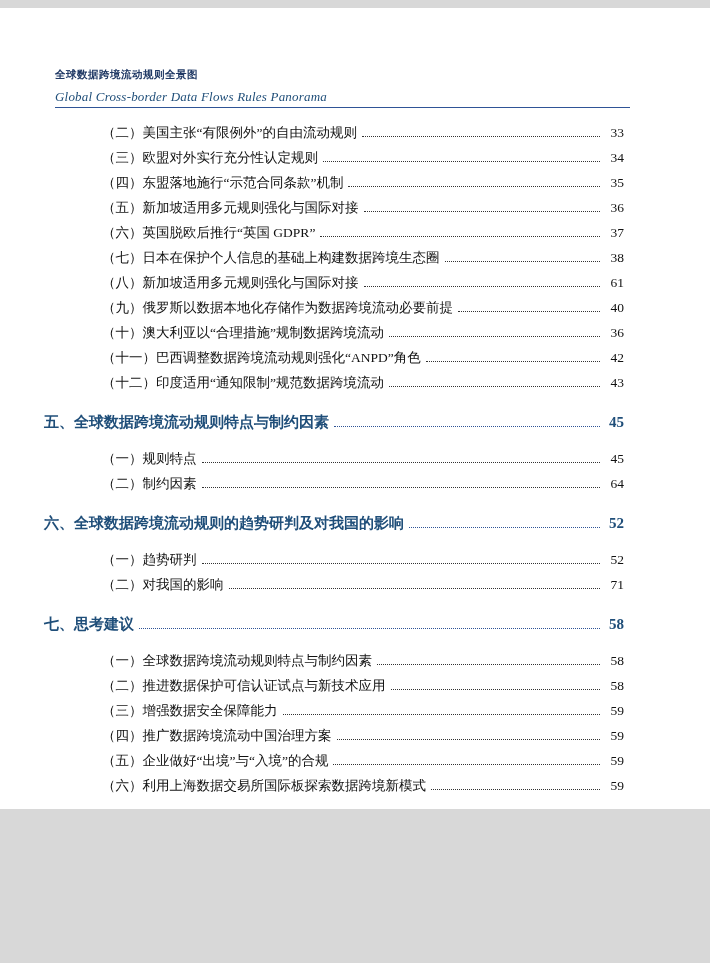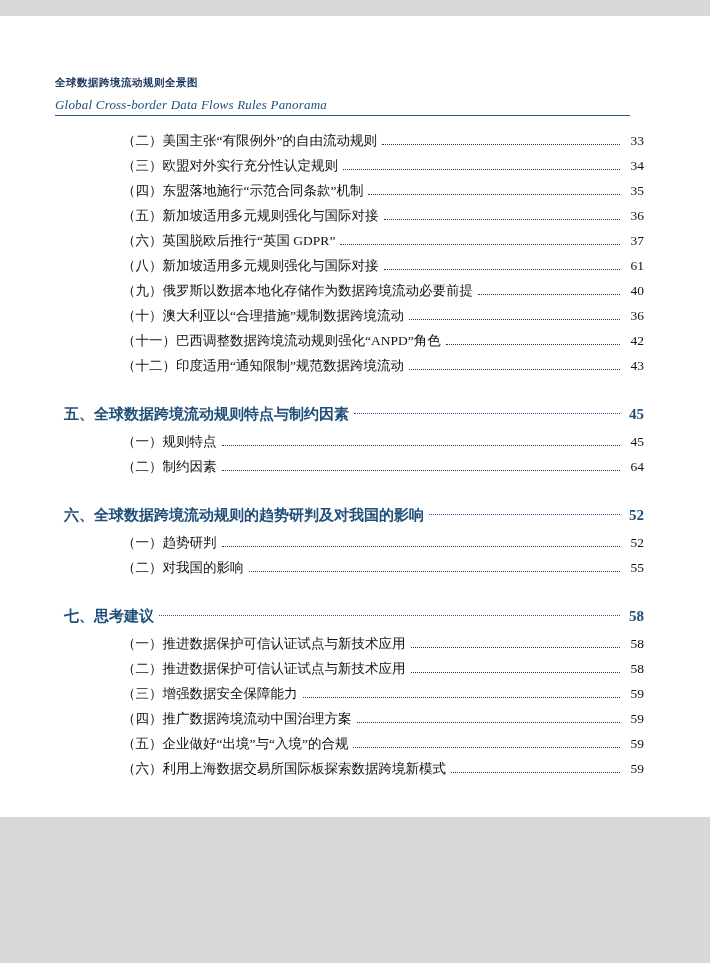--- a/index.html
+++ b/index.html
@@ -8,21 +8,21 @@
     background: #d8d8d8;
   }
   body {
     font-family: "Liberation Serif", serif;
   }
   .page {
     position: relative;
     width: 710px;
     height: 801px;
     background: #ffffff;
-    margin: 16px auto;
+    margin: 8px auto;
     box-sizing: border-box;
     overflow: hidden;
   }
   .header {
     position: absolute;
     left: 55px;
     top: 60px;
     width: 600px;
   }
   .header-cn {
@@ -44,21 +44,21 @@
     position: absolute;
     left: 55px;
     top: 99px;
     width: 575px;
     height: 1px;
     background: #2f5496;
   }
 
   .toc {
     position: absolute;
-    left: 64px;
+    left: 44px;
     top: 118px;
     width: 580px;
   }
 
   .toc-row {
     display: flex;
     align-items: baseline;
     font-size: 13.5px;
     line-height: 1.0;
     height: 25px;
@@ -76,21 +76,21 @@
     height: 1px;
   }
   .toc-row .pg {
     white-space: nowrap;
     font-family: "Liberation Serif", serif;
     text-align: right;
     min-width: 20px;
   }
 
   
-  .lvl-1 { padding-left: 0px; align-items: center; }
+  .lvl-1 { padding-left: 0px; }
   .lvl-2 { padding-left: 58px; }
 
   
   .chapter {
     color: #1f4e79;
     font-weight: bold;
     font-size: 15px;
     height: 33px;
   }
   .chapter .label { color: #1f4e79; }
@@ -131,20 +131,25 @@
         <span class="label">（五）新加坡适用多元规则强化与国际对接</span>
         <span class="dots"></span>
         <span class="pg">36</span>
       </div>
       <div class="toc-row sub lvl-2">
         <span class="label">（六）英国脱欧后推行“英国 GDPR”</span>
         <span class="dots"></span>
         <span class="pg">37</span>
       </div>
       <div class="toc-row sub lvl-2">
+        <span class="label">（七）日本在保护个人信息的基础上构建数据跨境生态圈</span>
+        <span class="dots"></span>
+        <span class="pg">38</span>
+      </div>
+      <div class="toc-row sub lvl-2">
         <span class="label">（八）新加坡适用多元规则强化与国际对接</span>
         <span class="dots"></span>
         <span class="pg">61</span>
       </div>
       <div class="toc-row sub lvl-2">
         <span class="label">（九）俄罗斯以数据本地化存储作为数据跨境流动必要前提</span>
         <span class="dots"></span>
         <span class="pg">40</span>
       </div>
       <div class="toc-row sub lvl-2">
@@ -183,29 +188,29 @@
         <span class="pg">52</span>
       </div>
       <div class="toc-row sub lvl-2">
         <span class="label">（一）趋势研判</span>
         <span class="dots"></span>
         <span class="pg">52</span>
       </div>
       <div class="toc-row sub lvl-2">
         <span class="label">（二）对我国的影响</span>
         <span class="dots"></span>
-        <span class="pg">55</span>
+        <span class="pg">71</span>
       </div>
       <div class="toc-row chapter lvl-1" style="margin-top: 14px; margin-bottom: 4px;">
         <span class="label">七、思考建议</span>
         <span class="dots"></span>
         <span class="pg">58</span>
       </div>
       <div class="toc-row sub lvl-2">
-        <span class="label">（一）推进数据保护可信认证试点与新技术应用</span>
+        <span class="label">（一）全球数据跨境流动规则特点与制约因素</span>
         <span class="dots"></span>
         <span class="pg">58</span>
       </div>
       <div class="toc-row sub lvl-2">
         <span class="label">（二）推进数据保护可信认证试点与新技术应用</span>
         <span class="dots"></span>
         <span class="pg">58</span>
       </div>
       <div class="toc-row sub lvl-2">
         <span class="label">（三）增强数据安全保障能力</span>

